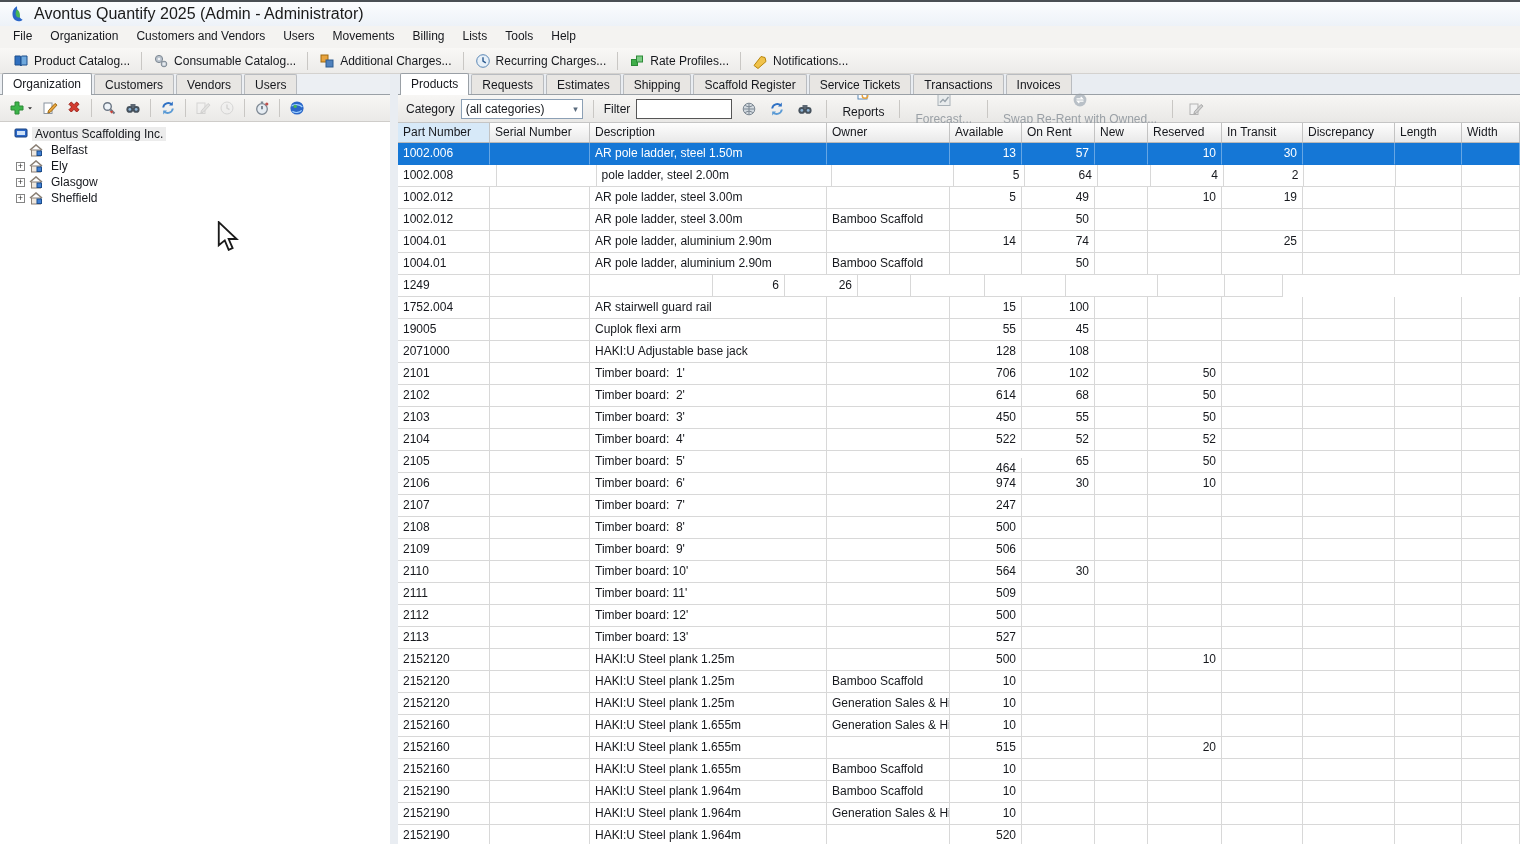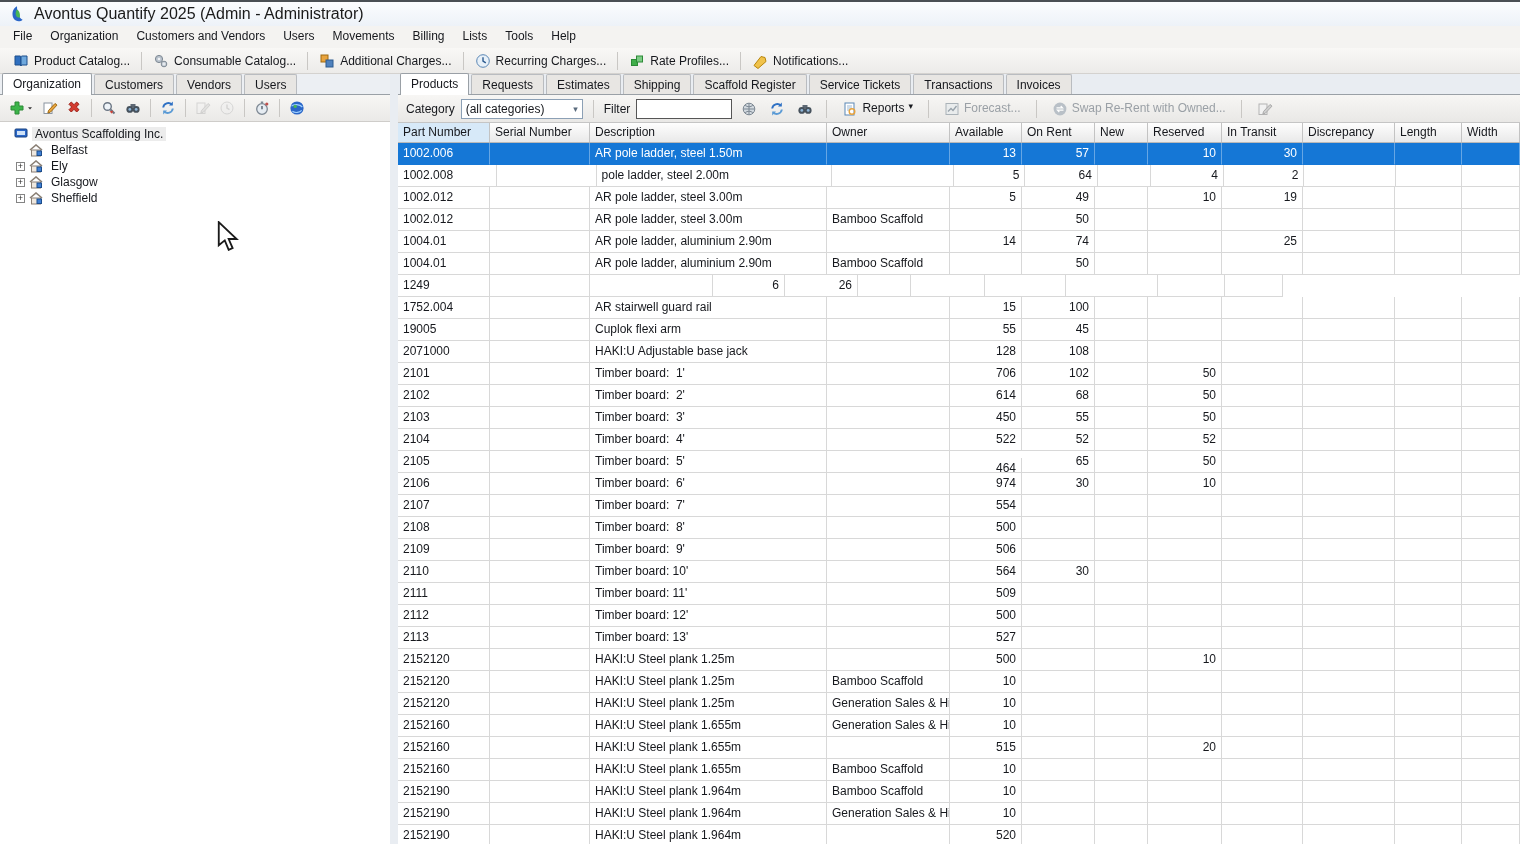--- a/index.html
+++ b/index.html
@@ -46,21 +46,21 @@
     line-height:7px; text-align:center; color:#333; flex:none; }
   .expander.none { border:none; background:transparent; }
 
   
   .filter-bar { height:28px; background:linear-gradient(#f7f6f4,#e9e8e6);
     border-bottom:1px solid #c5c5c5; display:flex; align-items:center; padding-left:8px; gap:6px; }
   .combo { width:122px; height:20px; border:1px solid #8ca0b5; background:#fff;
     display:flex; align-items:center; justify-content:space-between; padding:0 4px; }
   .filter-input { width:96px; height:20px; border:1px solid #565656; background:#fff; padding:0 3px;
     font-family:"Liberation Sans",sans-serif; font-size:12px; }
-  .link-btn { display:flex; gap:4px; padding:2px 5px; border-radius:2px; cursor:default; }
+  .link-btn { display:flex; align-items:center; gap:4px; padding:2px 5px; border-radius:2px; cursor:default;flex-direction:column; }
   .link-btn.disabled { color:#9aa0a6; }
 
   
   .grid { flex:1; background:#fff; overflow:hidden; font-size:12px; }
   .grid-header { display:flex; height:20px; background:linear-gradient(#fefefe,#e9e9e9);
     border-bottom:1px solid #b9b9b9; }
   .gh-cell { border-right:1px solid #c3c3c3; padding:2px 5px 0; white-space:nowrap; overflow:hidden; }
   .gh-cell.sorted { background:#d7e9f8; }
   .grid-row { display:flex; height:22px; }
   .g-cell { border-right:1px solid #d8d8d8; border-bottom:1px solid #d8d8d8; padding:3px 5px 0;
@@ -653,21 +653,21 @@
             <div class="g-cell num" style="width: 81px;"></div>
             <div class="g-cell num" style="width: 92px;"></div>
             <div class="g-cell num" style="width: 67px;"></div>
             <div class="g-cell num" style="width: 58px;"></div>
           </div>
           <div class="grid-row">
             <div class="g-cell" style="width: 92px;">2107</div>
             <div class="g-cell" style="width: 100px;"></div>
             <div class="g-cell" style="width: 237px;">Timber board:  7'</div>
             <div class="g-cell" style="width: 123px;"></div>
-            <div class="g-cell num" style="width: 72px;">554</div>
+            <div class="g-cell num" style="width: 72px;">247</div>
             <div class="g-cell num" style="width: 73px;"></div>
             <div class="g-cell num" style="width: 53px;"></div>
             <div class="g-cell num" style="width: 74px;"></div>
             <div class="g-cell num" style="width: 81px;"></div>
             <div class="g-cell num" style="width: 92px;"></div>
             <div class="g-cell num" style="width: 67px;"></div>
             <div class="g-cell num" style="width: 58px;"></div>
           </div>
           <div class="grid-row">
             <div class="g-cell" style="width: 92px;">2108</div>

